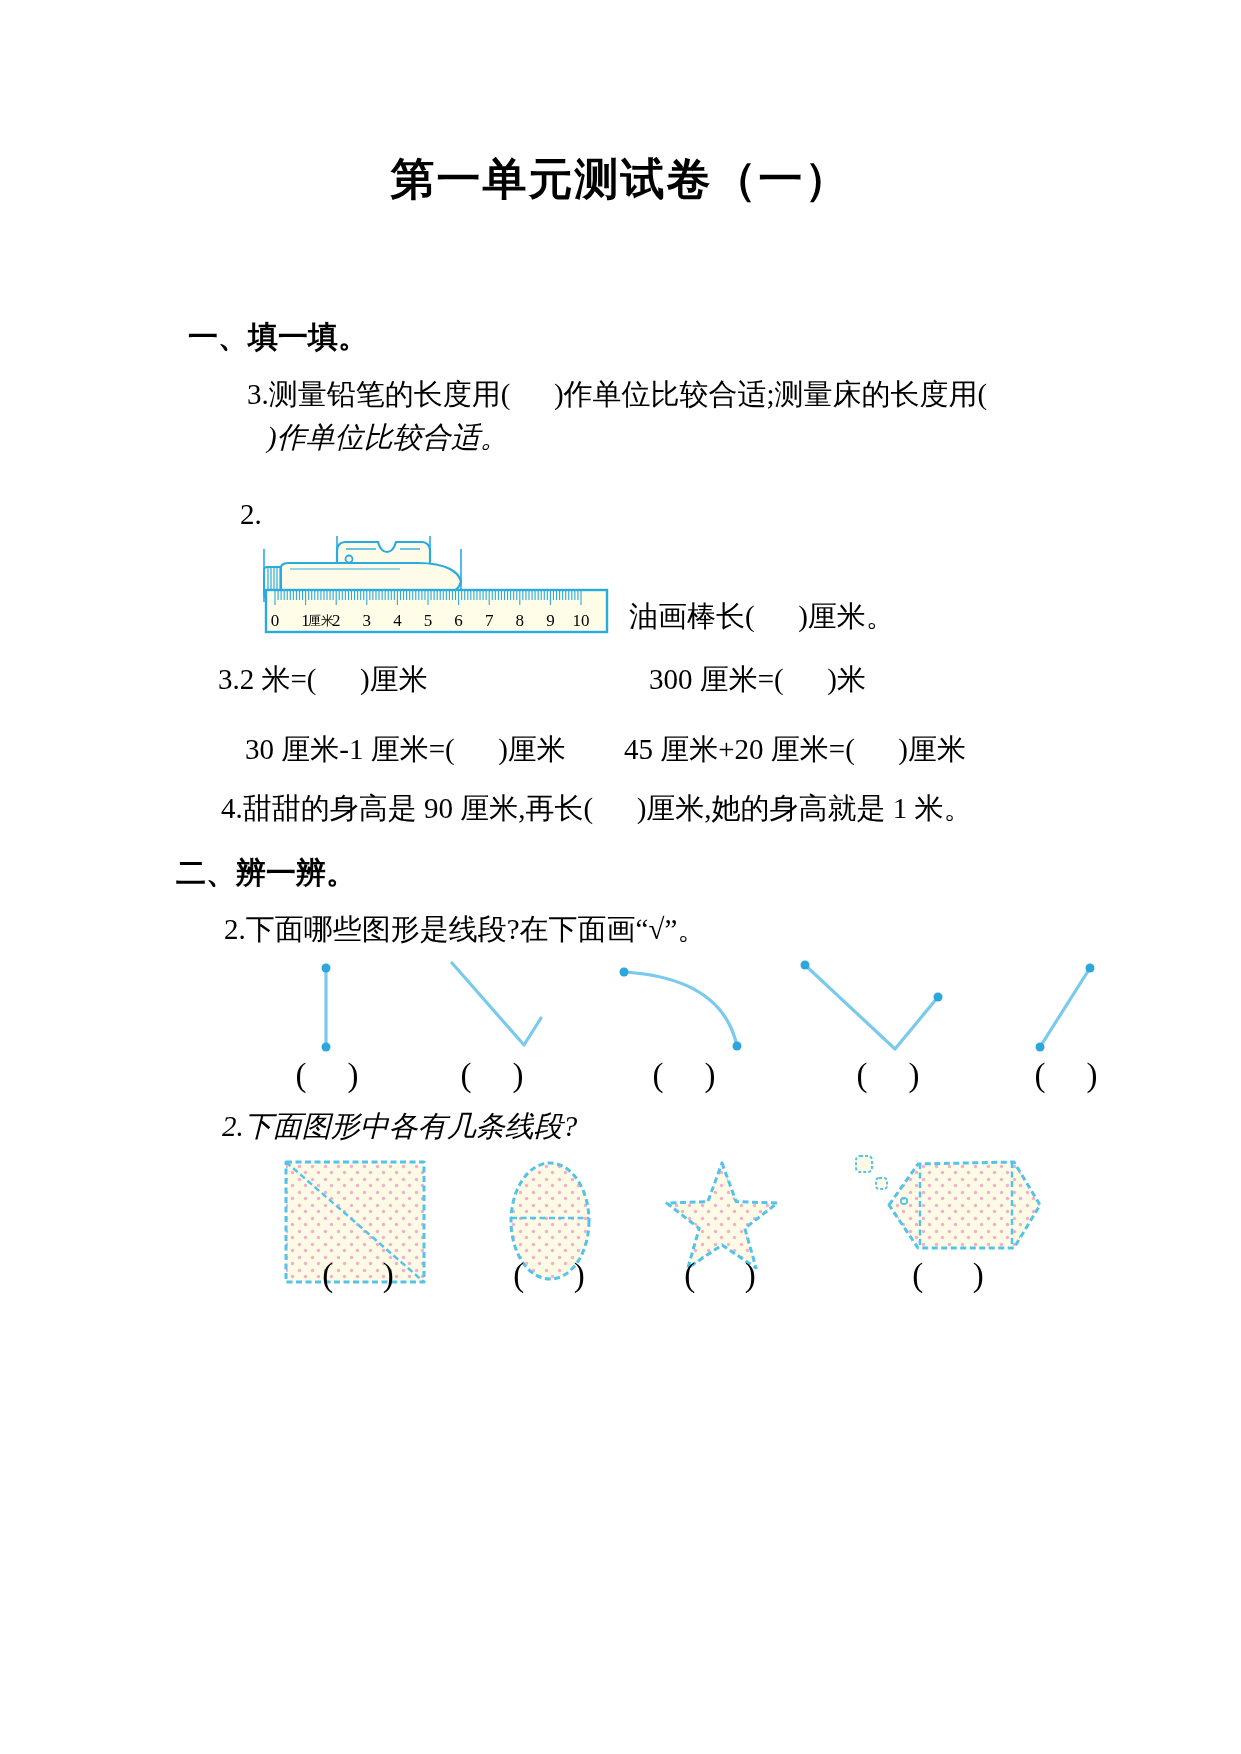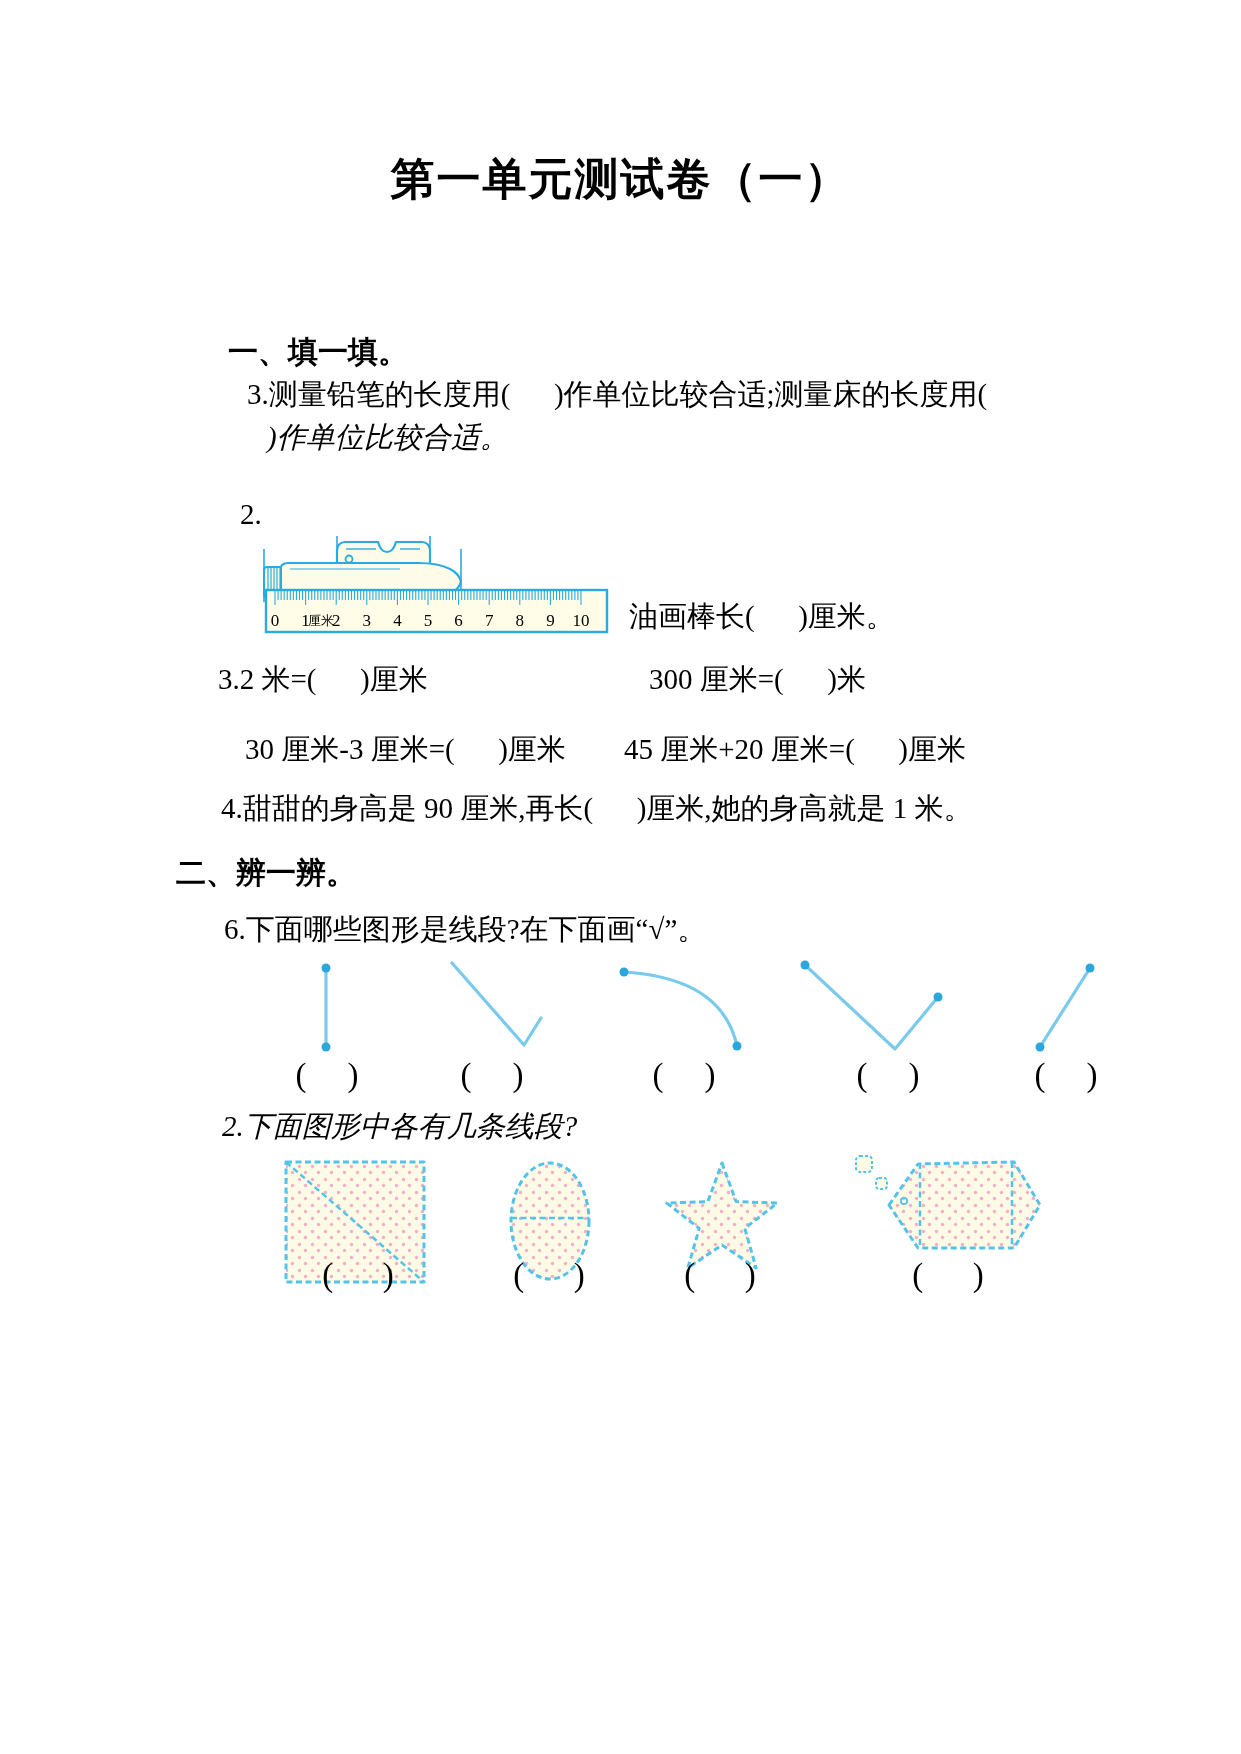--- a/index.html
+++ b/index.html
@@ -21,21 +21,21 @@
   }
   .paren { font-size:33px; text-align:center; }
   svg { position:absolute; overflow:visible; }
   svg text { font-family:"Liberation Serif","DejaVu Serif",serif; }
 </style>
 </head>
 <body>
 
 <div class="abs title">第一单元测试卷（一）</div>
 
-<div class="abs heading" style="left:188px; top:332px;margin-left:40px;">一、填一填。</div>
+<div class="abs heading" style="left:188px; top:317px;">一、填一填。</div>
 <div class="abs body-text" style="left:247px; top:378px;">3.测量铅笔的长度用(      )作单位比较合适;测量床的长度用(</div>
 <div class="abs body-text" style="left:267px; top:421px;font-style:italic;">)作单位比较合适。</div>
 <div class="abs body-text" style="left:240px; top:498px;">2.</div>
 
 <svg style="left:250px; top:532px;" width="680" height="112" viewBox="0 0 680 112">
   <defs>
     <pattern id="cream" width="4" height="4" patternUnits="userSpaceOnUse">
       <rect width="4" height="4" fill="#FEFCE8"></rect>
     </pattern>
   </defs>
@@ -84,26 +84,26 @@
       <text x="331" y="94">10</text>
       <text x="71" y="93" font-size="13">厘米</text>
     </g>
   </g>
 </svg>
 
 <div class="abs body-text" style="left:629px; top:600px;">油画棒长(      )厘米。</div>
 
 <div class="abs body-text" style="left:218px; top:663px;">3.2 米=(      )厘米</div>
 <div class="abs body-text" style="left:649px; top:663px;text-align:right;">300 厘米=(      )米</div>
-<div class="abs body-text" style="left:245px; top:733px;">30 厘米-3 厘米=(      )厘米</div>
+<div class="abs body-text" style="left:245px; top:733px;">30 厘米-1 厘米=(      )厘米</div>
 <div class="abs body-text" style="left:624px; top:733px;">45 厘米+20 厘米=(      )厘米</div>
 <div class="abs body-text" style="left:221px; top:792px;">4.甜甜的身高是 90 厘米,再长(      )厘米,她的身高就是 1 米。</div>
 
 <div class="abs heading" style="left:176px; top:853px;">二、辨一辨。</div>
-<div class="abs body-text" style="left:224px; top:913px;">6.下面哪些图形是线段?在下面画“√”。</div>
+<div class="abs body-text" style="left:224px; top:913px;">2.下面哪些图形是线段?在下面画“√”。</div>
 
 <svg style="left:260px; top:950px;" width="860" height="110" viewBox="0 0 860 110">
   <g stroke="#79CAEC" stroke-width="3.2" stroke-linecap="round" stroke-linejoin="round" fill="none">
     <line x1="66" y1="16" x2="66" y2="99"></line>
     <polyline points="192,13 264,95 281,68"></polyline>
     <path d="M364,22 Q462,28 477,96"></path>
     <polyline points="545,15 635,99 678,47"></polyline>
     <line x1="780" y1="97" x2="830" y2="18"></line>
   </g>
   <g fill="#2BA7DE">

